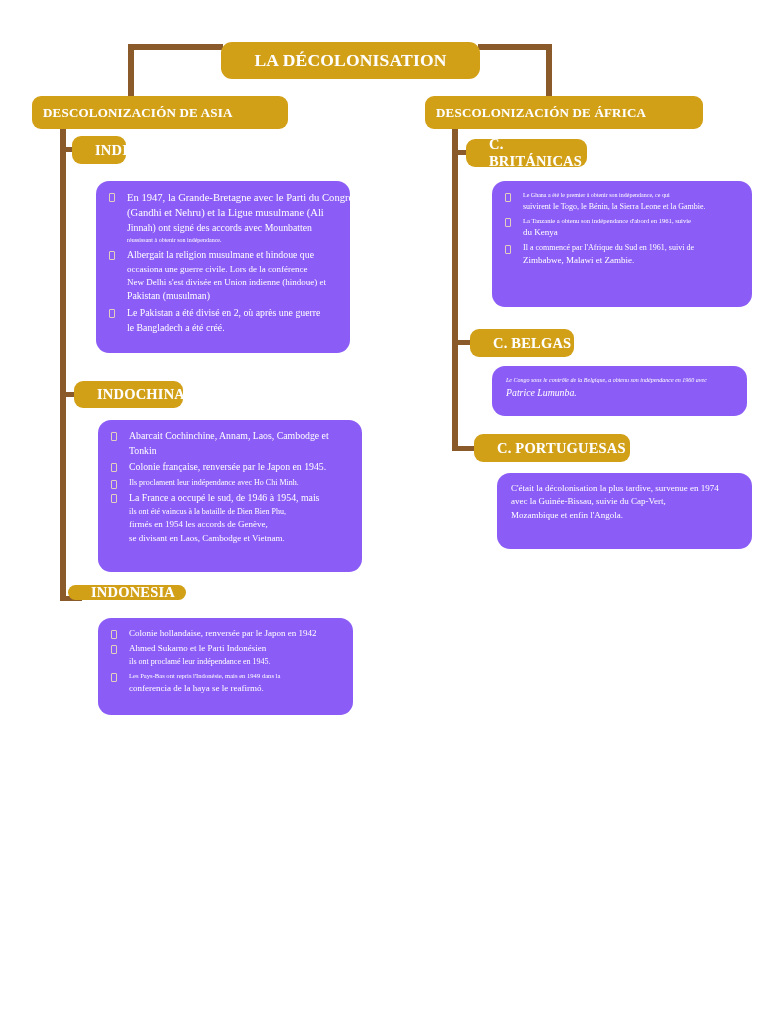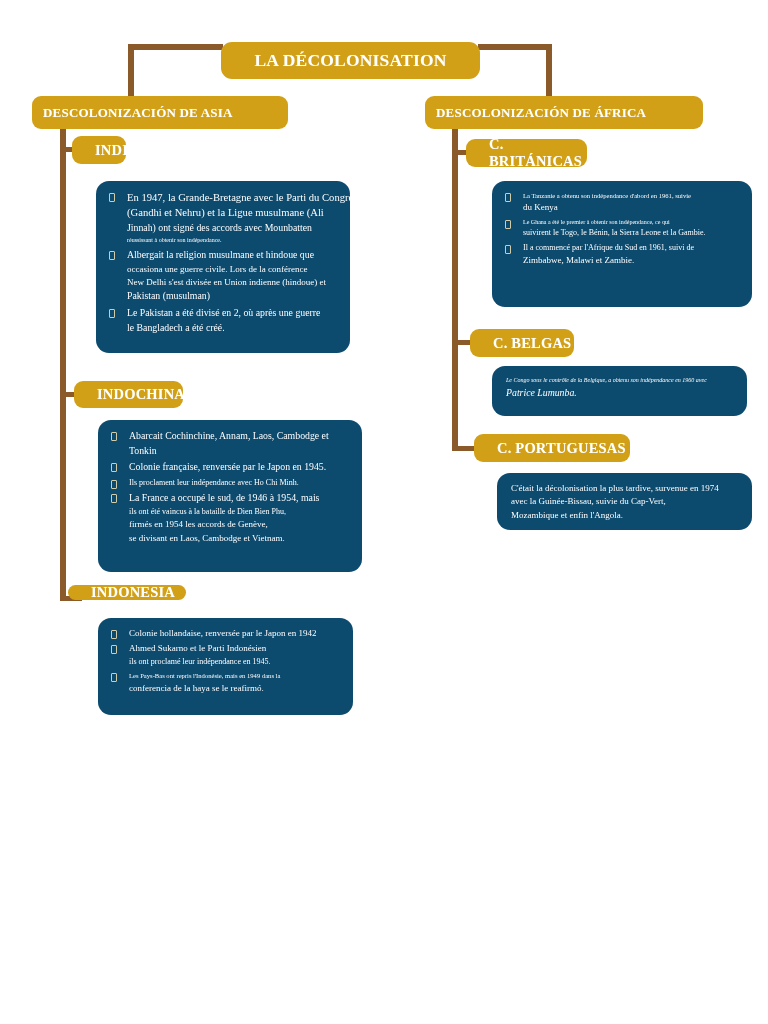--- a/index.html
+++ b/index.html
@@ -64,32 +64,32 @@
   }
   .n-india     { left: 72px;  top: 136px; width: 54px;  height: 28px; }
   .n-indochina { left: 74px;  top: 381px; width: 109px; height: 27px; }
   .n-indonesia { left: 68px;  top: 585px; width: 118px; height: 15px; }
   .n-brit      { left: 466px; top: 139px; width: 121px; height: 28px; }
   .n-belg      { left: 470px; top: 329px; width: 104px; height: 28px; }
   .n-port      { left: 474px; top: 434px; width: 156px; height: 28px; }
   
   .panel {
     position: absolute;
-    background: #0c4a6e;
+    background: #8b5cf6;
     border-radius: 13px;
     color: #ffffff;
     box-sizing: border-box;
     padding: 9px 12px 9px 9px;
   }
   .p-india     { left: 96px;  top: 181px; width: 254px; height: 172px; }
   .p-indochina { left: 98px;  top: 420px; width: 264px; height: 152px; }
   .p-indonesia { left: 98px;  top: 618px; width: 255px; height: 97px; }
   .p-brit      { left: 492px; top: 181px; width: 260px; height: 126px; }
   .p-belg      { left: 492px; top: 366px; width: 255px; height: 50px; font-style: italic; }
-  .p-port      { left: 497px; top: 473px; width: 255px; height: 57px; }
+  .p-port      { left: 497px; top: 473px; width: 255px; height: 76px; }
 
   ul.bullets {
     list-style: none;
     margin: 0;
     padding: 0;
   }
   ul.bullets > li {
     position: relative;
     padding-left: 22px;
     margin: 0 0 2px 0;
@@ -231,27 +231,27 @@
   </div>
 
   <div class="node node-title n-h2 n-brit">
     <span>C. BRITÁNICAS</span>
   </div>
 
   <div class="panel p-brit">
     <ul class="bullets">
       <li>
         <span class="tofu"></span>
+        <span class="ln s8">Le Ghana a été le premier à obtenir son indépendance, ce qui</span>
+        <span class="ln s10">suivirent le Togo, le Bénin, la Sierra Leone et la Gambie.</span>
+      </li>
+      <li>
+        <span class="tofu"></span>
         <span class="ln s9">La Tanzanie a obtenu son indépendance d'abord en 1961, suivie</span>
         <span class="ln s11">du Kenya</span>
-      </li>
-      <li>
-        <span class="tofu"></span>
-        <span class="ln s8">Le Ghana a été le premier à obtenir son indépendance, ce qui</span>
-        <span class="ln s10">suivirent le Togo, le Bénin, la Sierra Leone et la Gambie.</span>
       </li>
       <li>
         <span class="tofu"></span>
         <span class="ln s10">Il a commencé par l'Afrique du Sud en 1961, suivi de</span>
         <span class="ln s11">Zimbabwe, Malawi et Zambie.</span>
       </li>
     </ul>
   </div>
 
   <div class="node node-title n-h2 n-belg">

